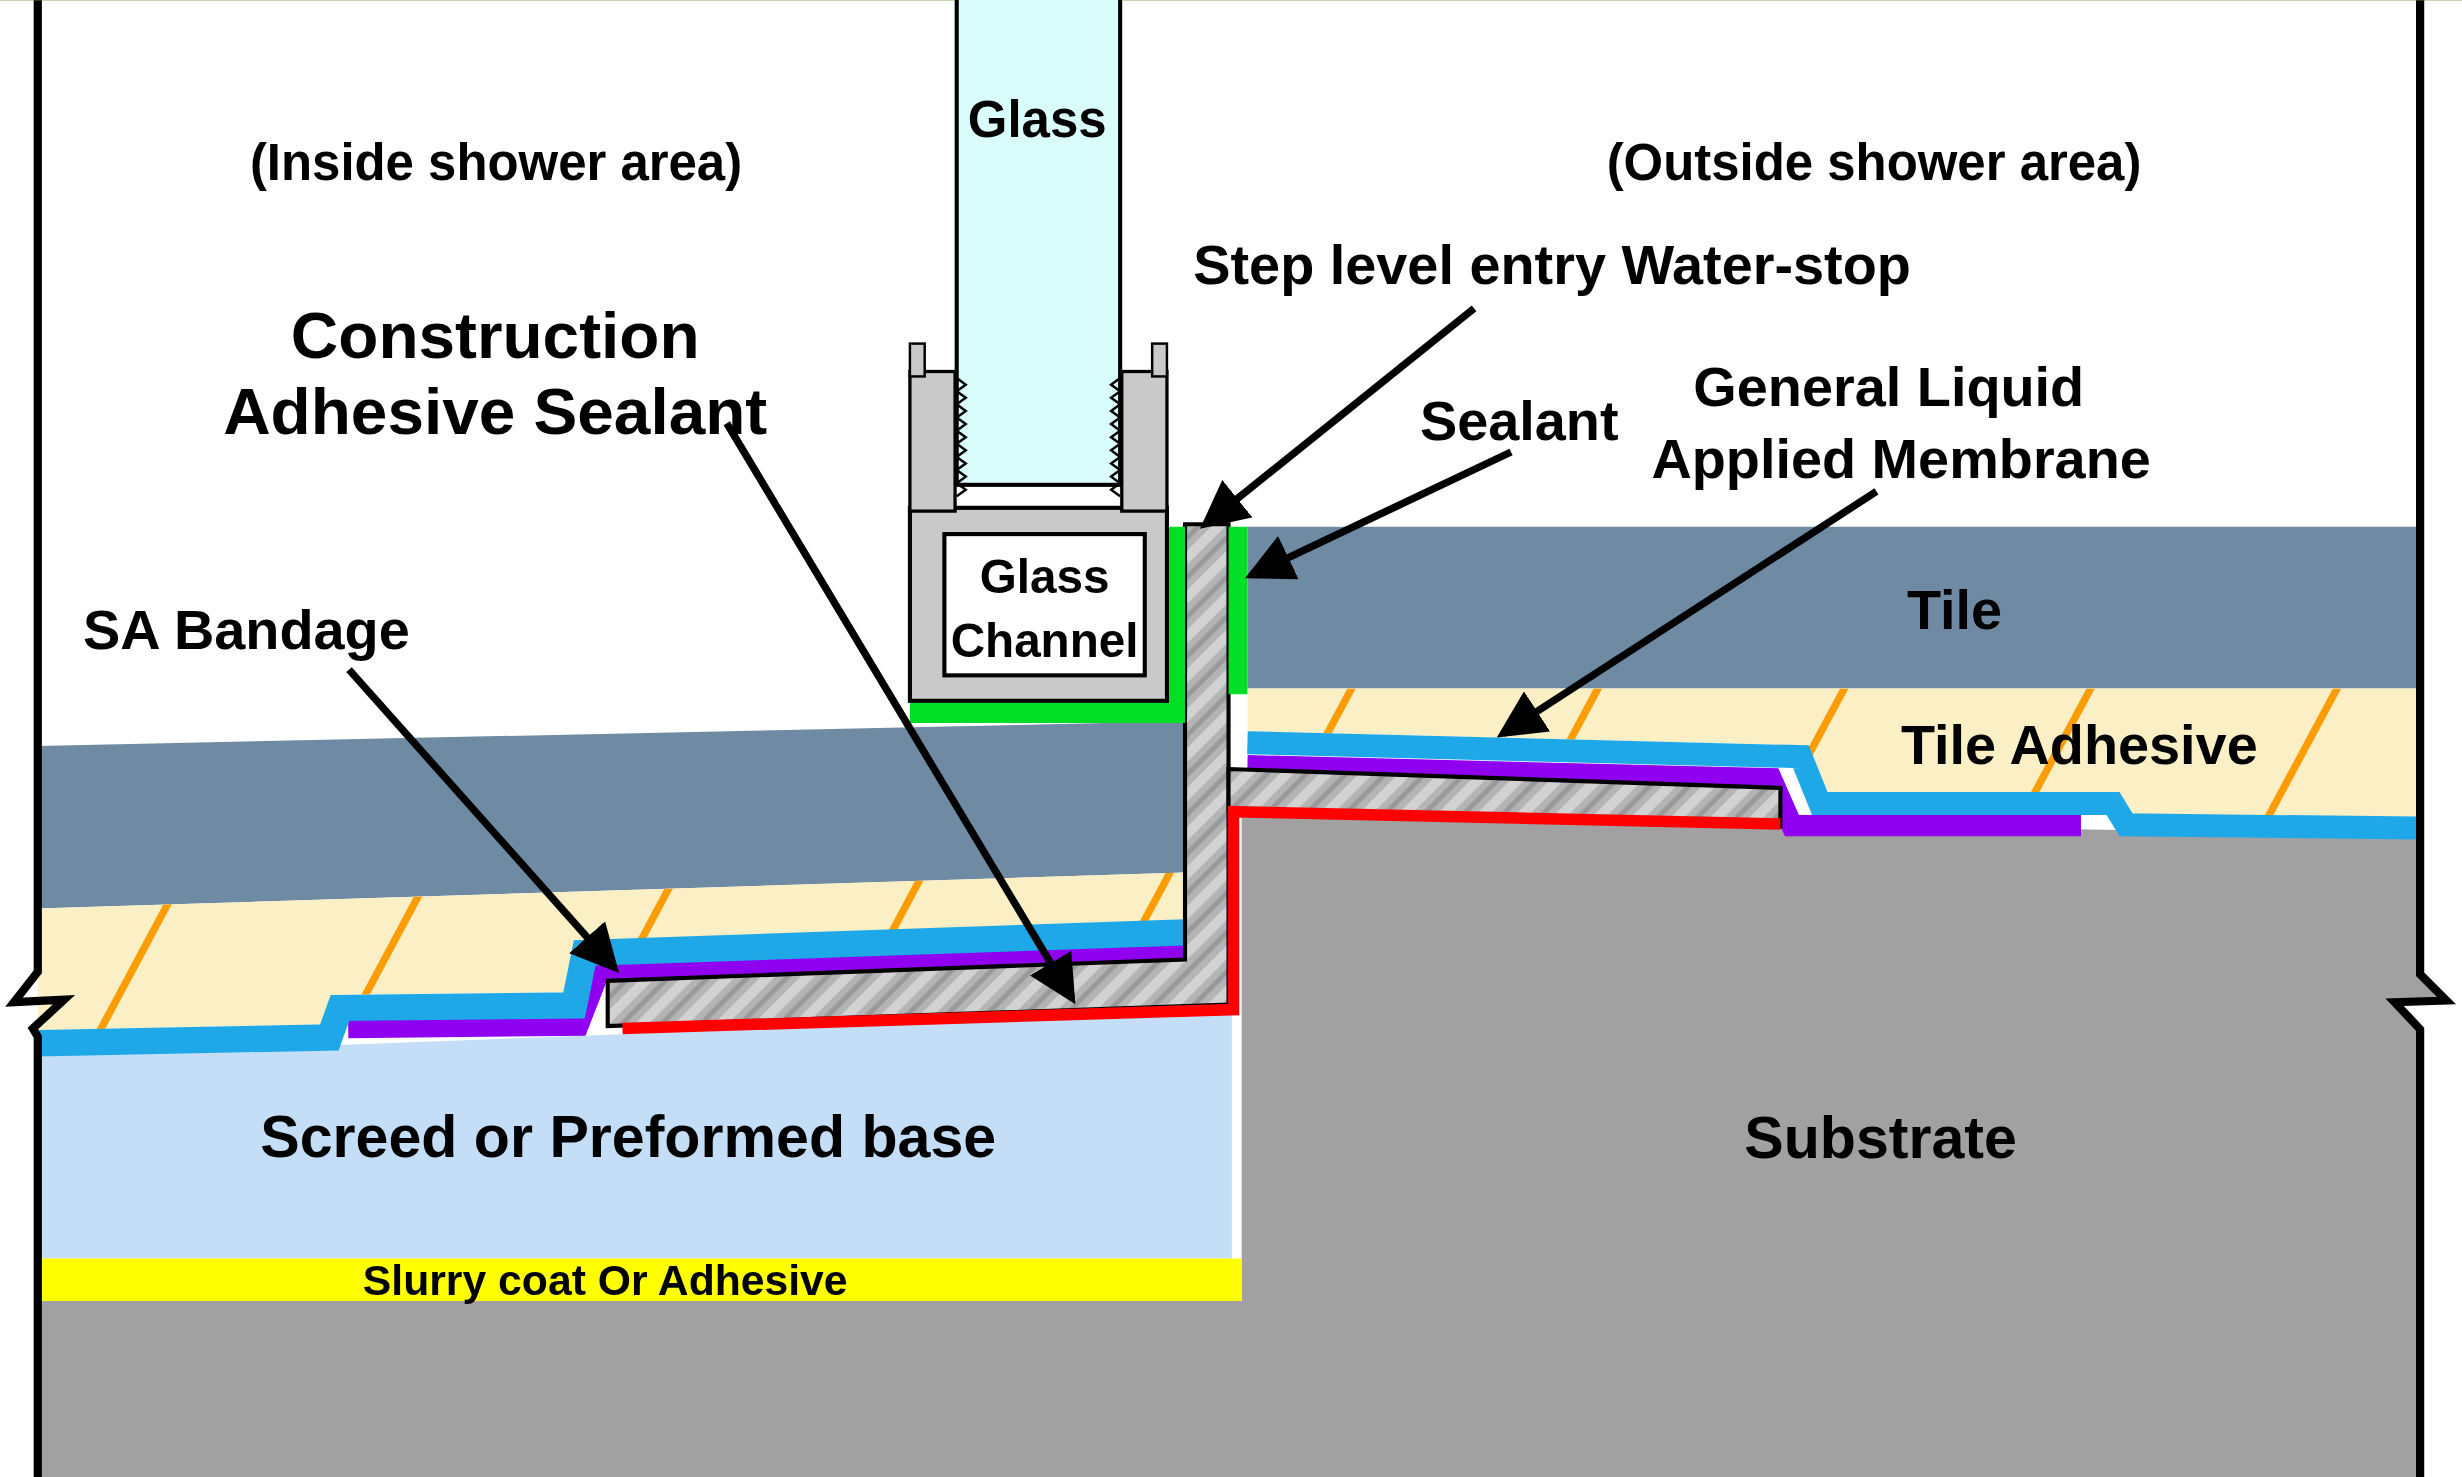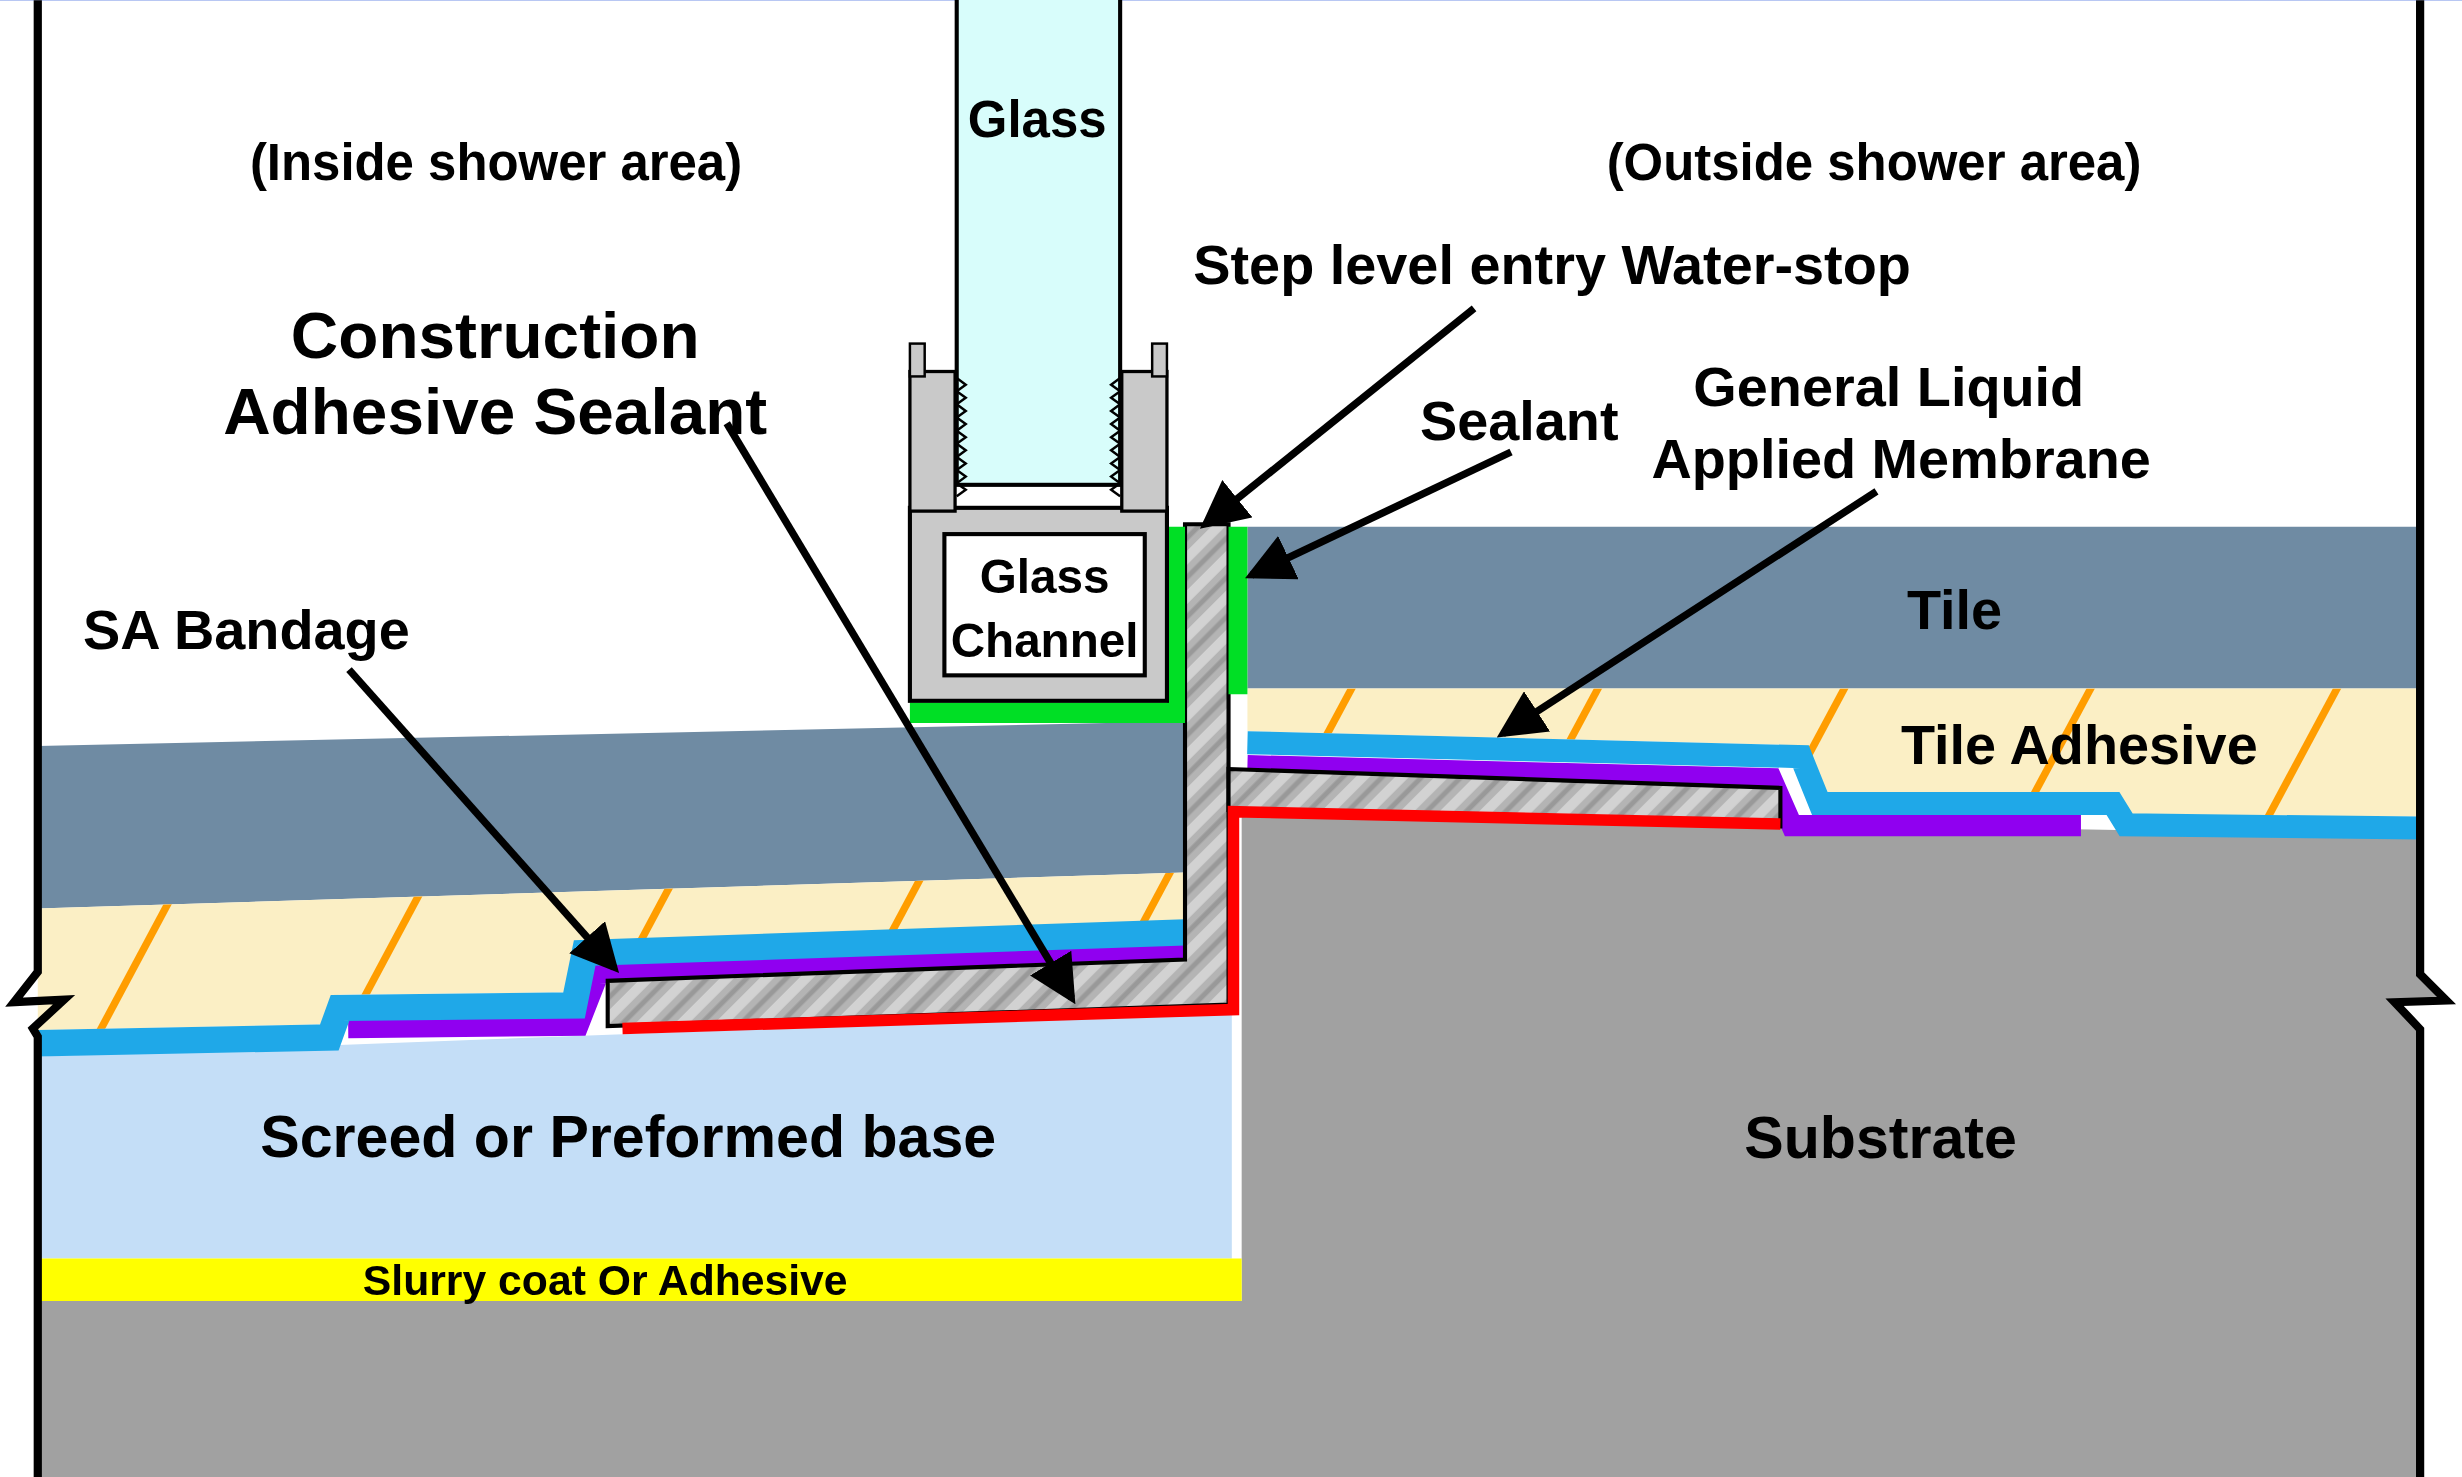--- a/index.html
+++ b/index.html
@@ -1,16 +1,16 @@
 <!DOCTYPE html>
 <html style="font-size:13px"><head>
 <meta charset="utf-8">
 <style>
   html,body{margin:0;padding:0;background:#ffffff;}
-  .stage{position:relative;width:2462px;height:1478px;background:#1d4ed8;overflow:hidden;}
+  .stage{position:relative;width:2462px;height:1478px;background:#4d7c0f;overflow:hidden;}
   svg{display:block;}
   text{font-family:"Liberation Sans","DejaVu Sans",sans-serif;font-weight:bold;fill:#000;}
   .lbl-main{font-size:68px;}
   .lbl-area{font-size:62px;}
   .lbl-big{font-size:80px;}
   .lbl-med{font-size:72px;}
   .lbl-chan{font-size:58px;}
   .lbl-glass{font-size:62px;}
   .lbl-small{font-size:52px;}
 </style>

